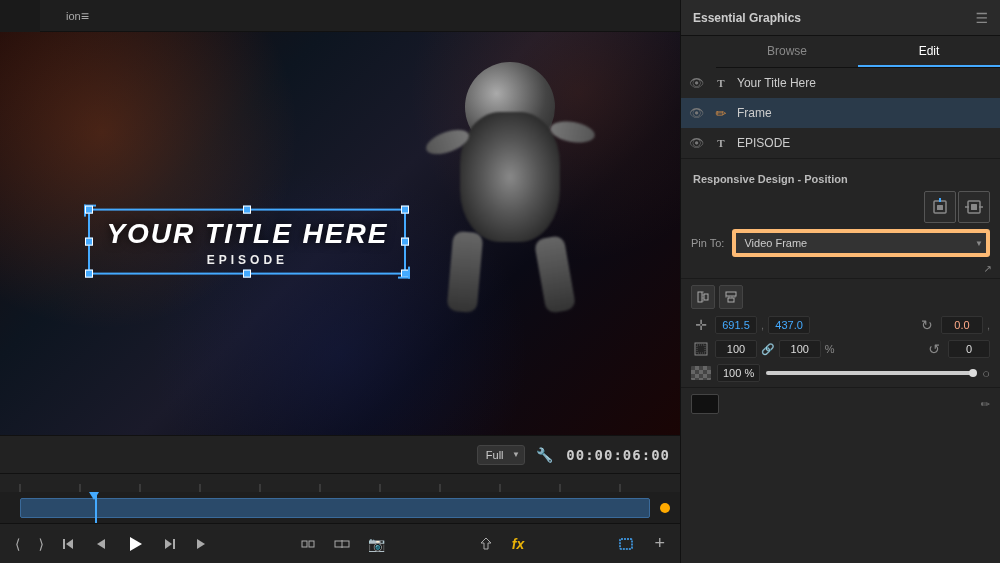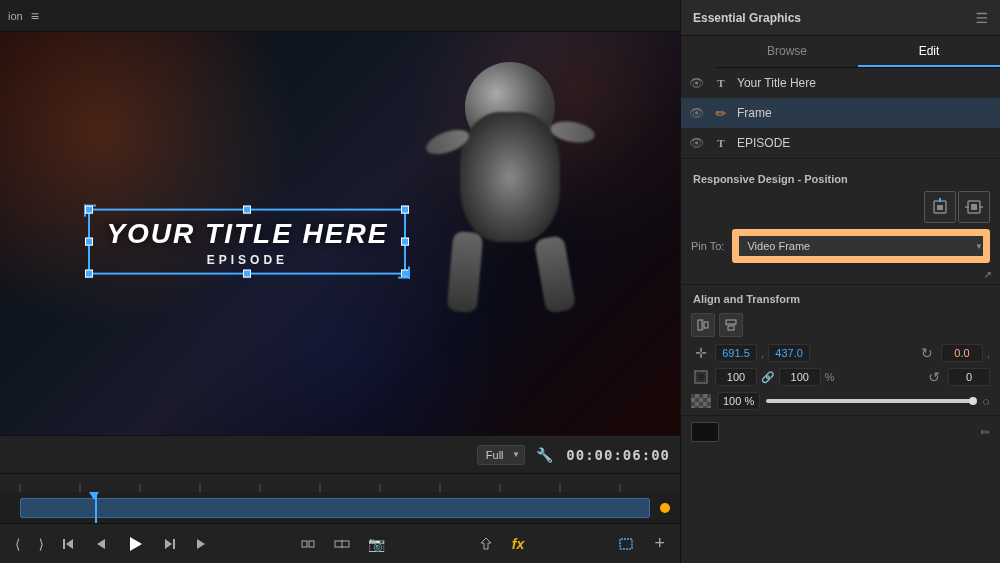--- a/index.html
+++ b/index.html
@@ -21,23 +21,24 @@
       flex-direction: column;
       background: #1a1a1a;
       min-width: 0;
     }
 
     .top-bar {
       height: 32px;
       background: #1e1e1e;
       display: flex;
       align-items: center;
-      padding: 0 8px;
-      gap: 8px;
+      padding: 0 26px;
+      gap: 0;
       border-bottom: 1px solid #111;
+      margin-left: 40px;
     }
 
     .top-bar-title {
       font-size: 11px;
       color: #aaa;
     }
 
     .top-bar-menu {
       font-size: 14px;
       color: #aaa;
@@ -518,21 +519,21 @@
 
     .pin-select-wrapper {
       position: relative;
       flex: 1;
     }
 
     .pin-select {
       width: 100%;
       background: #333;
       color: #ccc;
-      border: 7px solid #fdba74;
+      border: 4px solid #fdba74;
       border-radius: 3px;
       padding: 4px 24px 4px 8px;
       font-size: 11px;
       appearance: none;
       cursor: pointer;
     }
 
     .pin-select-wrapper::after {
       content: '▼';
       position: absolute;
@@ -924,21 +925,20 @@
           </select>
         </div>
       </div>
 
       <div class="cursor-pos">↗</div>
     </div>
 
     <div class="section-divider"></div>
 
     <div>
-      <div class="prop-section-title">Align and Transform</div>
 
       <div class="align-row">
         <div class="align-btn">
           <svg width="14" height="14" viewBox="0 0 14 14">
             <rect x="2" y="2" width="4" height="10" fill="none" stroke="#aaa" stroke-width="1"></rect>
             <rect x="8" y="4" width="4" height="6" fill="none" stroke="#aaa" stroke-width="1"></rect>
             <line x1="7" y1="1" x2="7" y2="13" stroke="#aaa" stroke-width="0.5" stroke-dasharray="2,1"></line>
           </svg>
         </div>
         <div class="align-btn">

